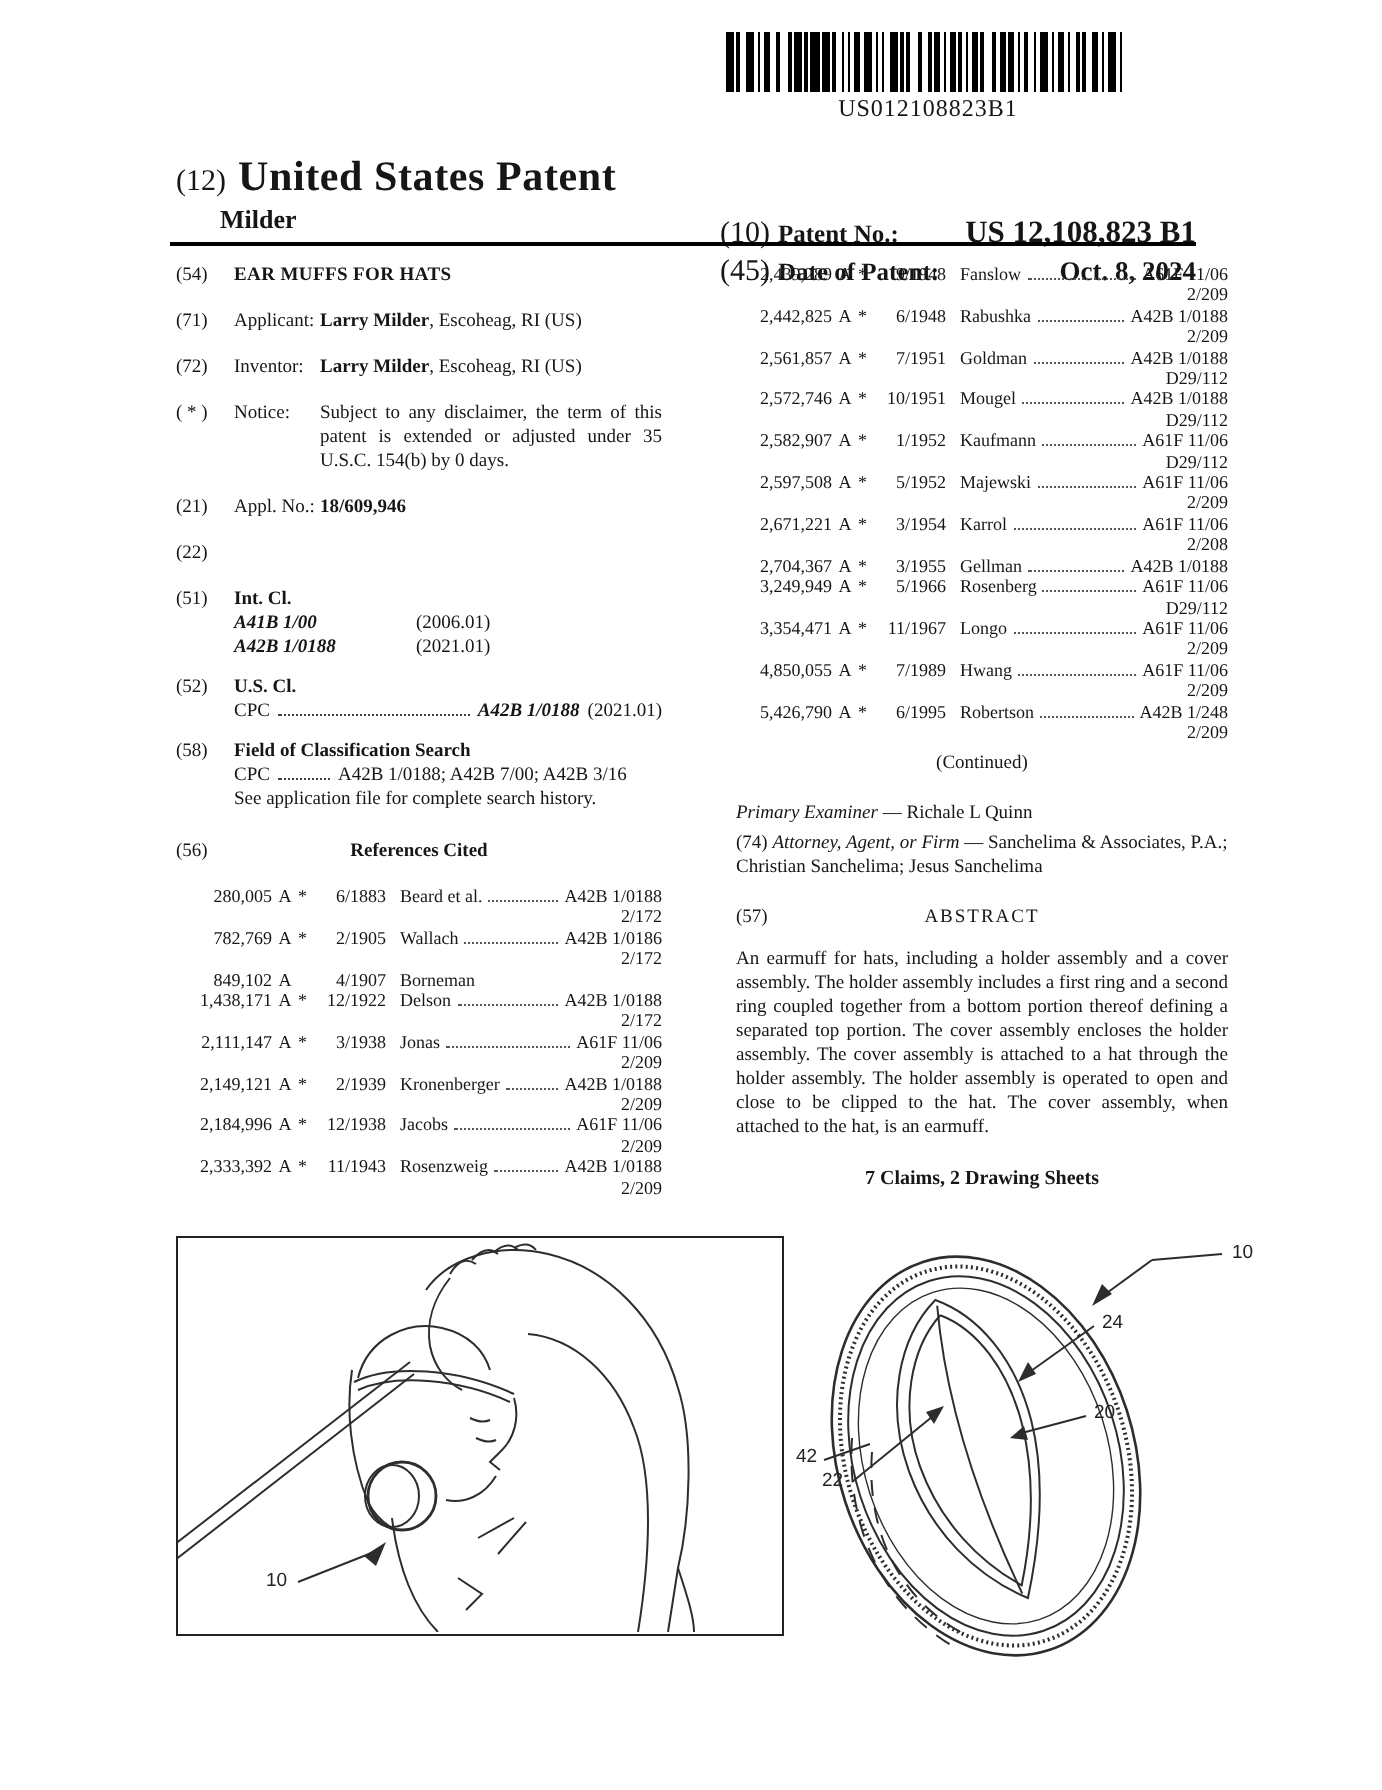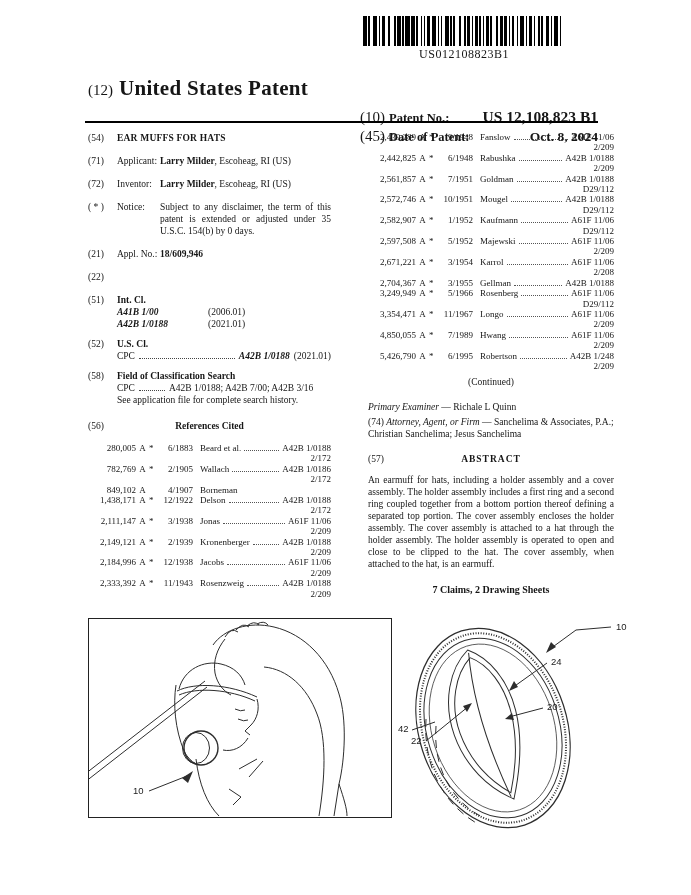--- a/index.html
+++ b/index.html
@@ -67,21 +67,21 @@
   .r-name { margin-left:7px; white-space:nowrap; }
   .r-dots { flex:1; min-width:6px; border-bottom:1.5px dotted #555; margin:0 3px 2px 3px; }
   .r-cls { white-space:nowrap; }
   .ref-l2 { text-align:right; }
 
   .continued { text-align:center; margin:5px 0 13px 0; font-size:9.5px; }
   .it { font-style:italic; }
   .examiner-block { margin-bottom:3px; }
   .attorney-block { margin-bottom:13px; }
   .abstract-head { margin-bottom:9px; }
-  .abstract-head .title { font-weight:bold; letter-spacing:1px; }
+  .abstract-head .title { font-weight:normal; letter-spacing:1px; }
   .abstract-text { text-align:justify; margin-bottom:14px; }
   .claims-line { text-align:center; font-weight:bold; font-size:10px; }
 
   
   .fig1 { position:absolute; left:88px; top:618px; width:304px; height:200px; border:1.3px solid #222; }
   .fig2 { position:absolute; left:398px; top:616px; width:270px; height:218px; }
   .fig-label { position:absolute; font-family:"Liberation Sans", sans-serif; font-size:9.5px; color:#222; }
   svg { display:block; }
   svg path, svg line, svg ellipse, svg circle { fill:none; stroke:#2d2d2d; }
 </style>
@@ -187,20 +187,21 @@
       </div>
     <div class="barcode-text">US012108823B1</div>
   </div>
 
   <div class="header">
     <div class="hdr-left">
       <div class="t-row">
         <span class="tag">(12)</span>
         <span class="us-patent">United States Patent</span>
       </div>
+      <div class="surname">Milder</div>
     </div>
     <div class="hdr-right">
       <div class="h-row">
         <span class="tag">(10)</span>
         <span class="h-label">Patent No.:</span>
         <span class="patent-no">US 12,108,823 B1</span>
       </div>
       <div class="h-row">
         <span class="tag">(45)</span>
         <span class="h-label">Date of Patent:</span>

